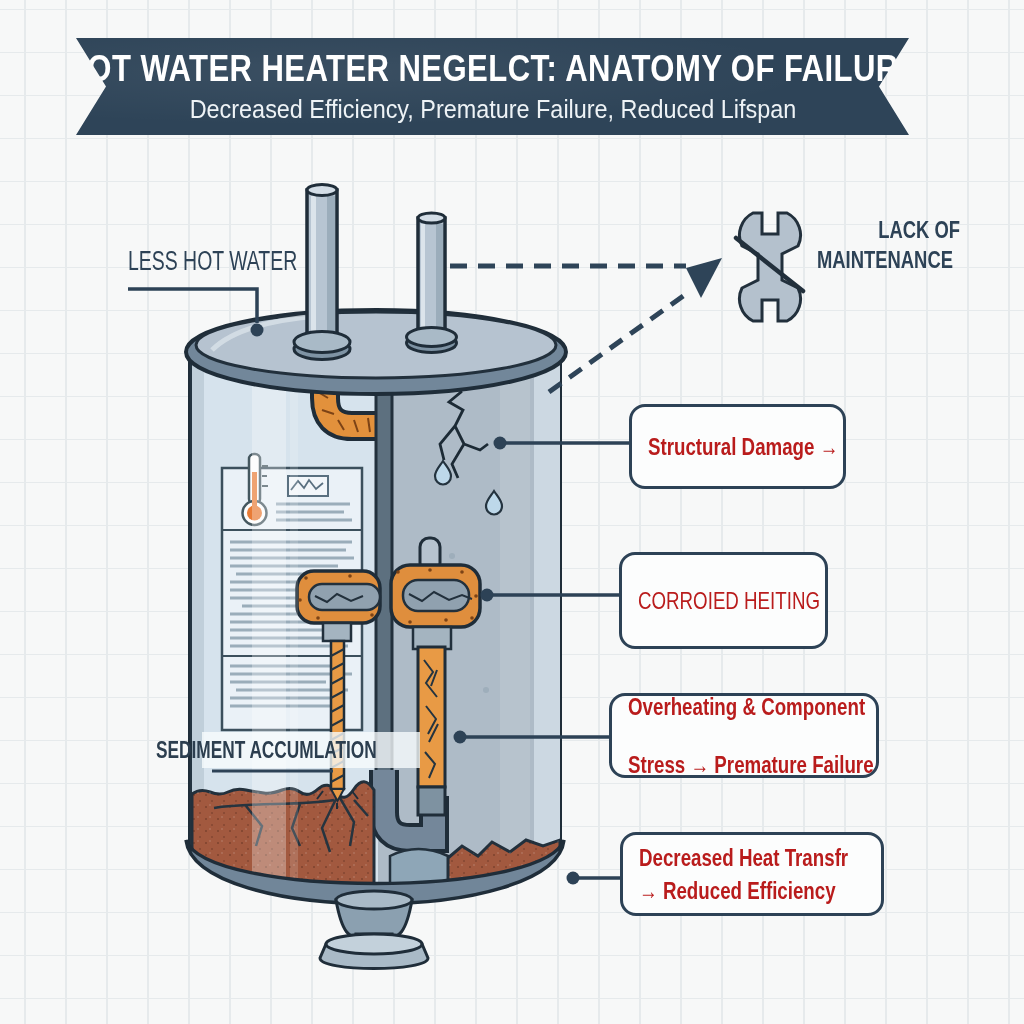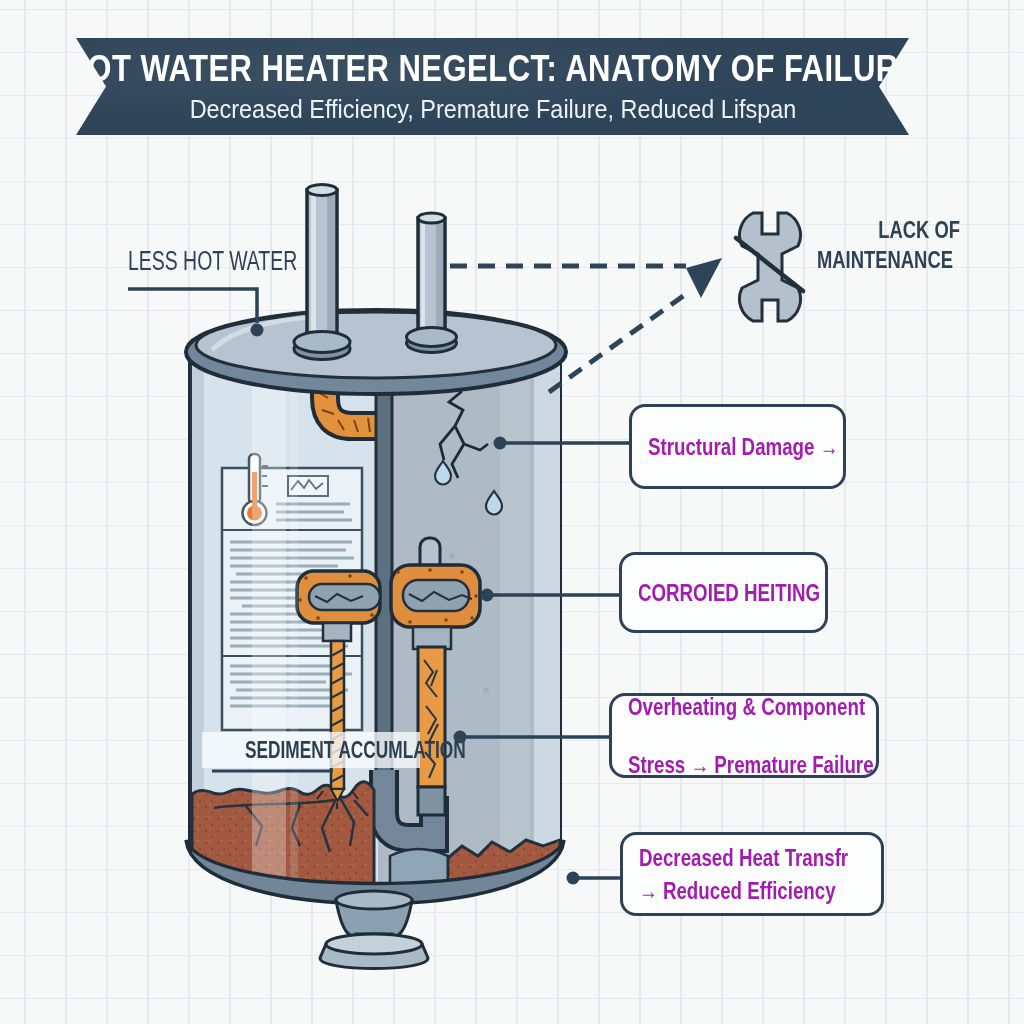--- a/index.html
+++ b/index.html
@@ -34,35 +34,35 @@
   .banner-sub{font-size:26px;font-weight:500;color:#eef3f6;margin-top:4px;--sx:.9;white-space:nowrap;}
 
   .plain-label{position:absolute;color:#2d4256;white-space:nowrap;}
   .less-hot{left:128px;top:246px;font-size:27px;font-weight:400;--sx:.72;}
   .lack{left:800px;top:216px;width:170px;text-align:right;font-size:23px;font-weight:700;line-height:1.3;}
   .lack .condensed{--sx:.8;}
 
   .sediment-band{
     position:absolute;left:202px;top:732px;width:218px;height:36px;
     background:rgba(248,252,254,.78);
-    display:flex;align-items:center;justify-content:flex-start;
+    display:flex;align-items:center;justify-content:flex-end;
     color:#2c3e4f;font-size:24px;font-weight:700;white-space:nowrap;
   }
   .sediment-band .condensed{--sx:.72;}
 
   .callout{
     position:absolute;box-sizing:border-box;
     background:#fcfdfd;border:3.5px solid #2d4256;border-radius:16px;
     display:flex;flex-direction:column;justify-content:center;
     padding:4px 10px 4px 16px;
-    color:#a21caf;font-size:24px;font-weight:600;line-height:1.38;white-space:nowrap;
+    color:#b91c1c;font-size:24px;font-weight:600;line-height:1.38;white-space:nowrap;
   }
   .callout .condensed{--sx:.78;}
   .callout.c1{left:629px;top:404px;width:217px;height:85px;}
-  .callout.c2{left:619px;top:552px;width:209px;height:81px;font-weight:700;text-align:center;}
+  .callout.c2{left:619px;top:552px;width:209px;height:97px;font-weight:400;text-align:center;}
   .callout.c3{left:609px;top:693px;width:270px;height:85px;gap:24px;}
   .callout.c4{left:620px;top:832px;width:264px;height:84px;}
 </style>
 </head>
 <body>
 
 <div class="stage">
 
   <svg class="art" viewBox="0 0 1024 1024">
     <defs>

